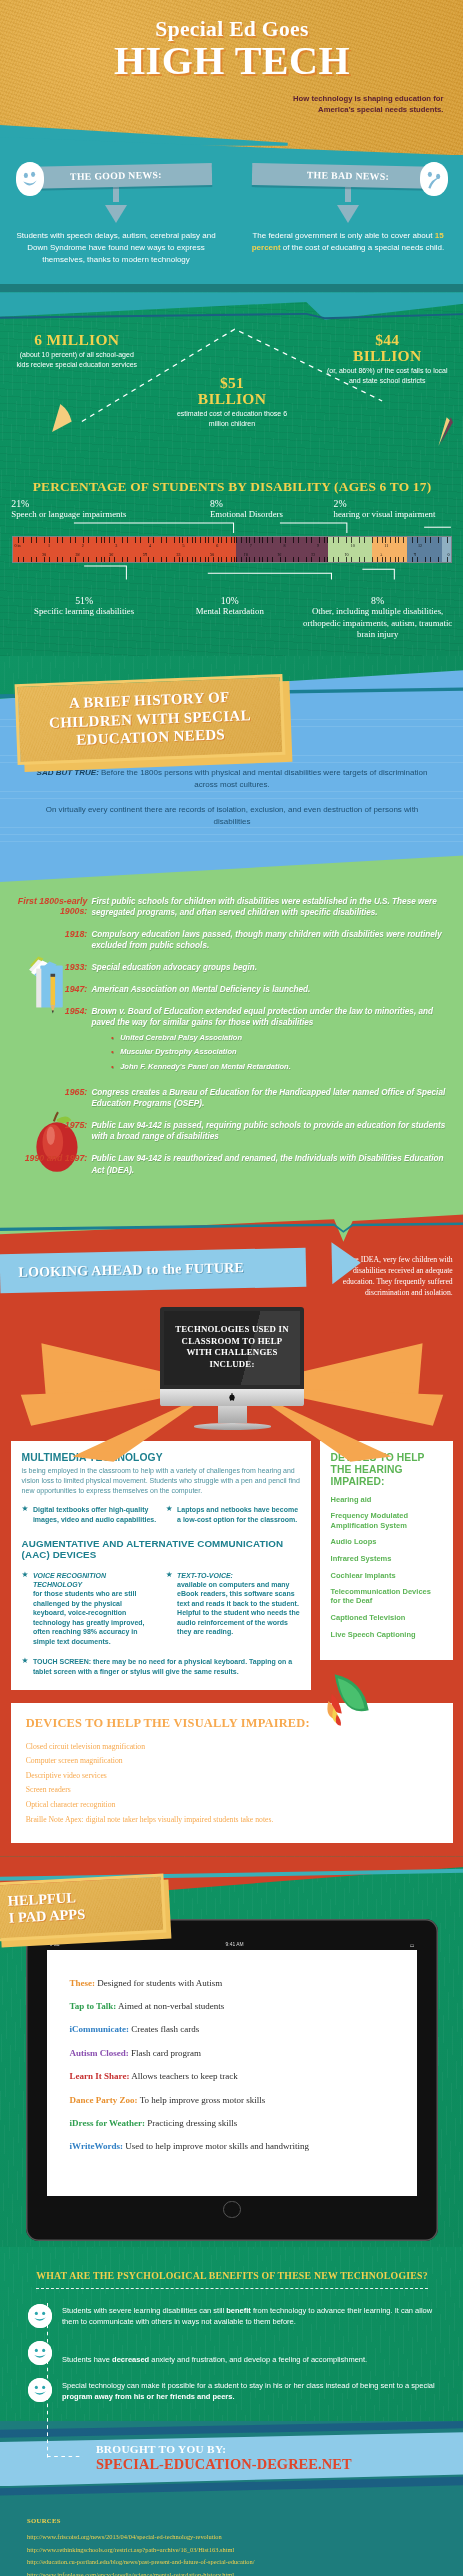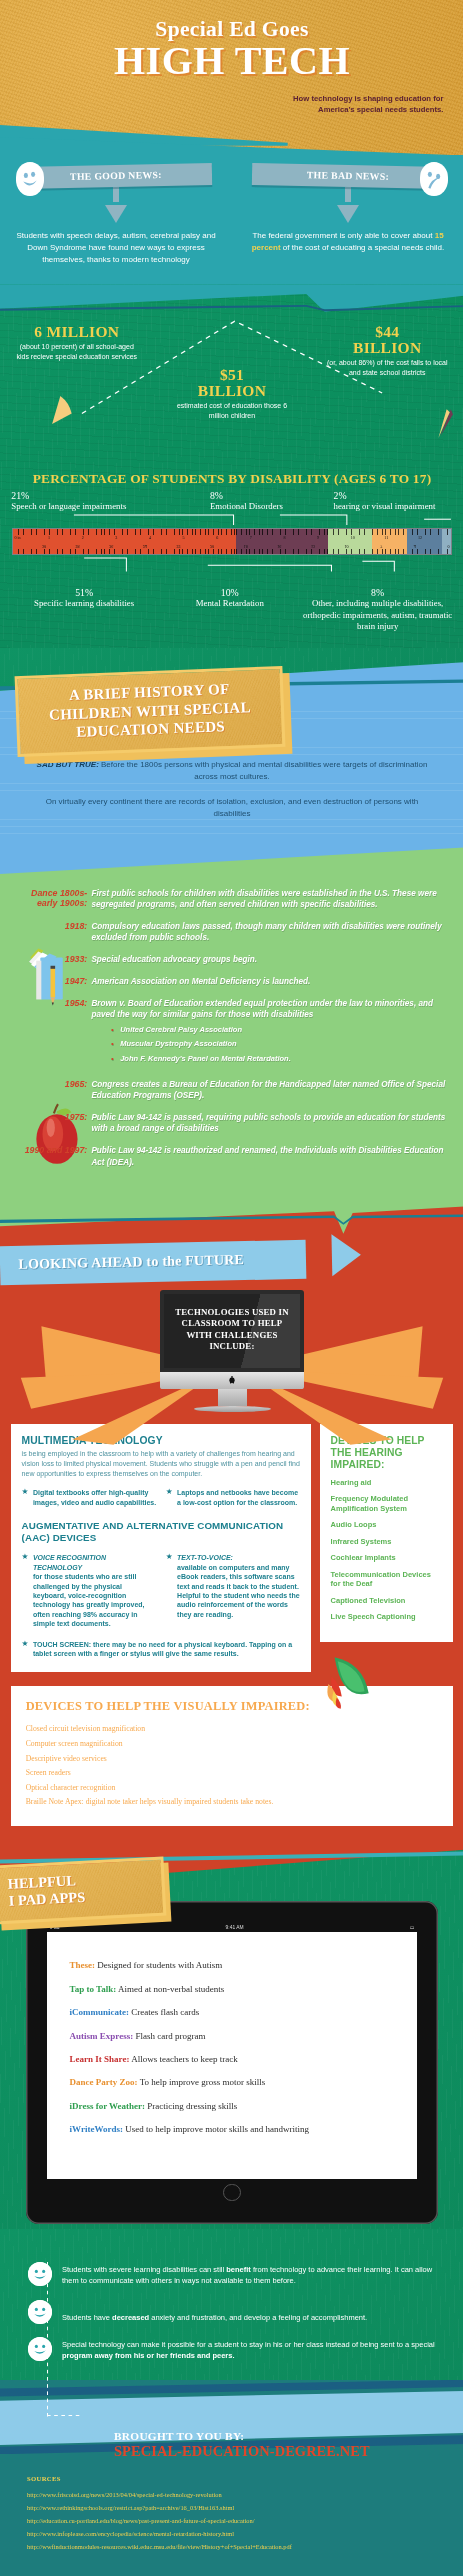--- a/index.html
+++ b/index.html
@@ -82,20 +82,21 @@
   }
   .hl-yellow { color:#f3d14e; font-weight:bold; }
 
   
   .chalk {
     position:relative; padding:0 0 15.5px;
     background:
       repeating-linear-gradient(91deg, rgba(255,255,255,.035) 0 0.5px, transparent 0.5px 4.6px),
       repeating-linear-gradient(3deg, rgba(0,0,0,.05) 0 1px, transparent 1px 7.2px),
       linear-gradient(160deg, #0f9464 0%, #0b8f5e 40%, #0d8a5c 100%);
+    margin-top: 8px;
   }
   .chalk-top {
     height:32px; background:#2aa5ae;
     clip-path: polygon(0 0, 100% 0, 100% 36%, 70% 86%, 66% 30%, 0 76%);
   }
   .chalk-top-edge {
     position:absolute; top:20.6px; left:0; width:100%; height:7.2px;
     background:#1b5f82;
     clip-path: polygon(0 52%, 66% 0, 70% 60%, 100% 6%, 100% 28%, 70% 88%, 66% 26%, 0 80%);
   }
@@ -381,21 +382,21 @@
     clip-path: polygon(0 18%, 100% 0, 100% 78%, 0 100%);
   }
   .brought-edge-top {
     position:absolute; left:0; top:0; width:100%; height:17.5px; background:#1b5f82;
     clip-path: polygon(0 50%, 100% 0, 100% 42%, 0 96%);
   }
   .brought-edge-bot {
     position:absolute; left:0; top:54px; width:100%; height:20.6px; background:#1b5f82;
     clip-path: polygon(0 64%, 100% 8%, 100% 50%, 0 100%);
   }
-  .brought-inner { position:absolute; left:114px; top:21.6px; z-index:2;margin-top:29px; }
+  .brought-inner { position:absolute; left:96px; top:21.6px; z-index:2; }
   .brought-inner .b1 {
     color:#fff; font-family:"Liberation Serif", serif; font-weight:bold;
     font-size:11.3px; letter-spacing:0.3px;
   }
   .brought-inner .b2 {
     color:#e0462a; font-family:"Liberation Serif", serif; font-weight:bold;
     font-size:14.4px; letter-spacing:0.1px; margin-top:1px;
   }
   .dash-v {
     position:absolute; left:47px; top:-118px; width:1px; height:155px;
@@ -659,21 +660,21 @@
         <path d="M52 18 Q72 6 80 20 Q66 30 52 22 Z" fill="#8dc63f"></path>
         <ellipse cx="52" cy="72" rx="40" ry="48" fill="#c62828"></ellipse>
         <ellipse cx="44" cy="62" rx="20" ry="34" fill="#e04b3a" opacity=".7"></ellipse>
         <ellipse cx="40" cy="50" rx="8" ry="18" fill="#f08a7a" opacity=".6"></ellipse>
       </svg>
     </div>
 
     <div class="tl-inner">
 
       <div class="tl-item">
-        <div class="tl-year">Dance 1800s-early 1900s:</div>
+        <div class="tl-year">First 1800s-early 1900s:</div>
         <div class="tl-text">First public schools for children with disabilities were established in the U.S. These were segregated programs, and often served children with specific disabilities.</div>
       </div>
 
       <div class="tl-item">
         <div class="tl-year">1918:</div>
         <div class="tl-text">Compulsory education laws passed, though many children with disabilities were routinely excluded from public schools.</div>
       </div>
 
       <div class="tl-item">
         <div class="tl-year">1933:</div>
@@ -717,20 +718,21 @@
 
   <section class="future">
     <div class="future-top"></div>
     <div class="future-top-edge"></div>
 
     <div class="look-row">
       <div class="look-banner">
         <span>LOOKING AHEAD to the FUTURE</span>
         <div class="look-arrow"></div>
       </div>
+      <div class="look-note">Before IDEA, very few children with disabilities received an adequate education. They frequently suffered discrimination and isolation.</div>
     </div>
 
     <div class="imac-wrap">
       <svg class="burst" width="443" height="155" viewBox="0 0 860 300">
         <g fill="#f5a64f">
           <polygon points="430,10 470,140 390,140"></polygon>
           <polygon points="60,70 400,150 70,190"></polygon>
           <polygon points="800,70 460,150 790,190"></polygon>
           <polygon points="120,290 400,160 200,300"></polygon>
           <polygon points="740,290 460,160 660,300"></polygon>
@@ -837,31 +839,34 @@
     <div class="ipad-frame">
       <div class="ipad-status">
         <span>iPad</span>
         <span>9:41 AM</span>
         <span>▭</span>
       </div>
       <div class="ipad-screen">
         <div class="app-row"><span class="app-name" style="color:#e8902f">These:</span><span> Designed for students with Autism</span></div>
         <div class="app-row"><span class="app-name" style="color:#2f9e4f">Tap to Talk:</span><span> Aimed at non-verbal students</span></div>
         <div class="app-row"><span class="app-name" style="color:#2f7fc4">iCommunicate:</span><span> Creates flash cards</span></div>
-        <div class="app-row"><span class="app-name" style="color:#8a4fb0">Autism Express:</span><span> Flash card program</span></div>
+        <div class="app-row"><span class="app-name" style="color:#8a4fb0">Autism Closed:</span><span> Flash card program</span></div>
         <div class="app-row"><span class="app-name" style="color:#c62f2f">Learn It Share:</span><span> Allows teachers to keep track</span></div>
         <div class="app-row"><span class="app-name" style="color:#e8902f">Dance Party Zoo:</span><span> To help improve gross motor skills</span></div>
         <div class="app-row"><span class="app-name" style="color:#2f9e4f">iDress for Weather:</span><span> Practicing dressing skills</span></div>
         <div class="app-row"><span class="app-name" style="color:#2f7fc4">iWriteWords:</span><span> Used to help improve motor skills and handwriting</span></div>
       </div>
       <div class="ipad-home"></div>
     </div>
   </section>
 
   <section class="benefits">
+    <div class="ben-title-wrap">
+      <div class="ben-title">WHAT ARE THE PSYCHOLOGICAL BENEFITS OF THESE NEW TECHNOLOGIES?</div>
+    </div>
 
     <div class="ben-rows">
 
       <div class="ben-row">
         <div class="ben-face">
           <svg width="24" height="24" viewBox="0 0 46 46">
             <circle cx="23" cy="23" r="23" fill="#fff"></circle>
             <circle cx="16" cy="18" r="3" fill="#2aa5ae"></circle>
             <circle cx="30" cy="18" r="3" fill="#2aa5ae"></circle>
             <path d="M12 27 Q23 38 34 26 Q24 32 12 27 Z" fill="#2aa5ae"></path>

